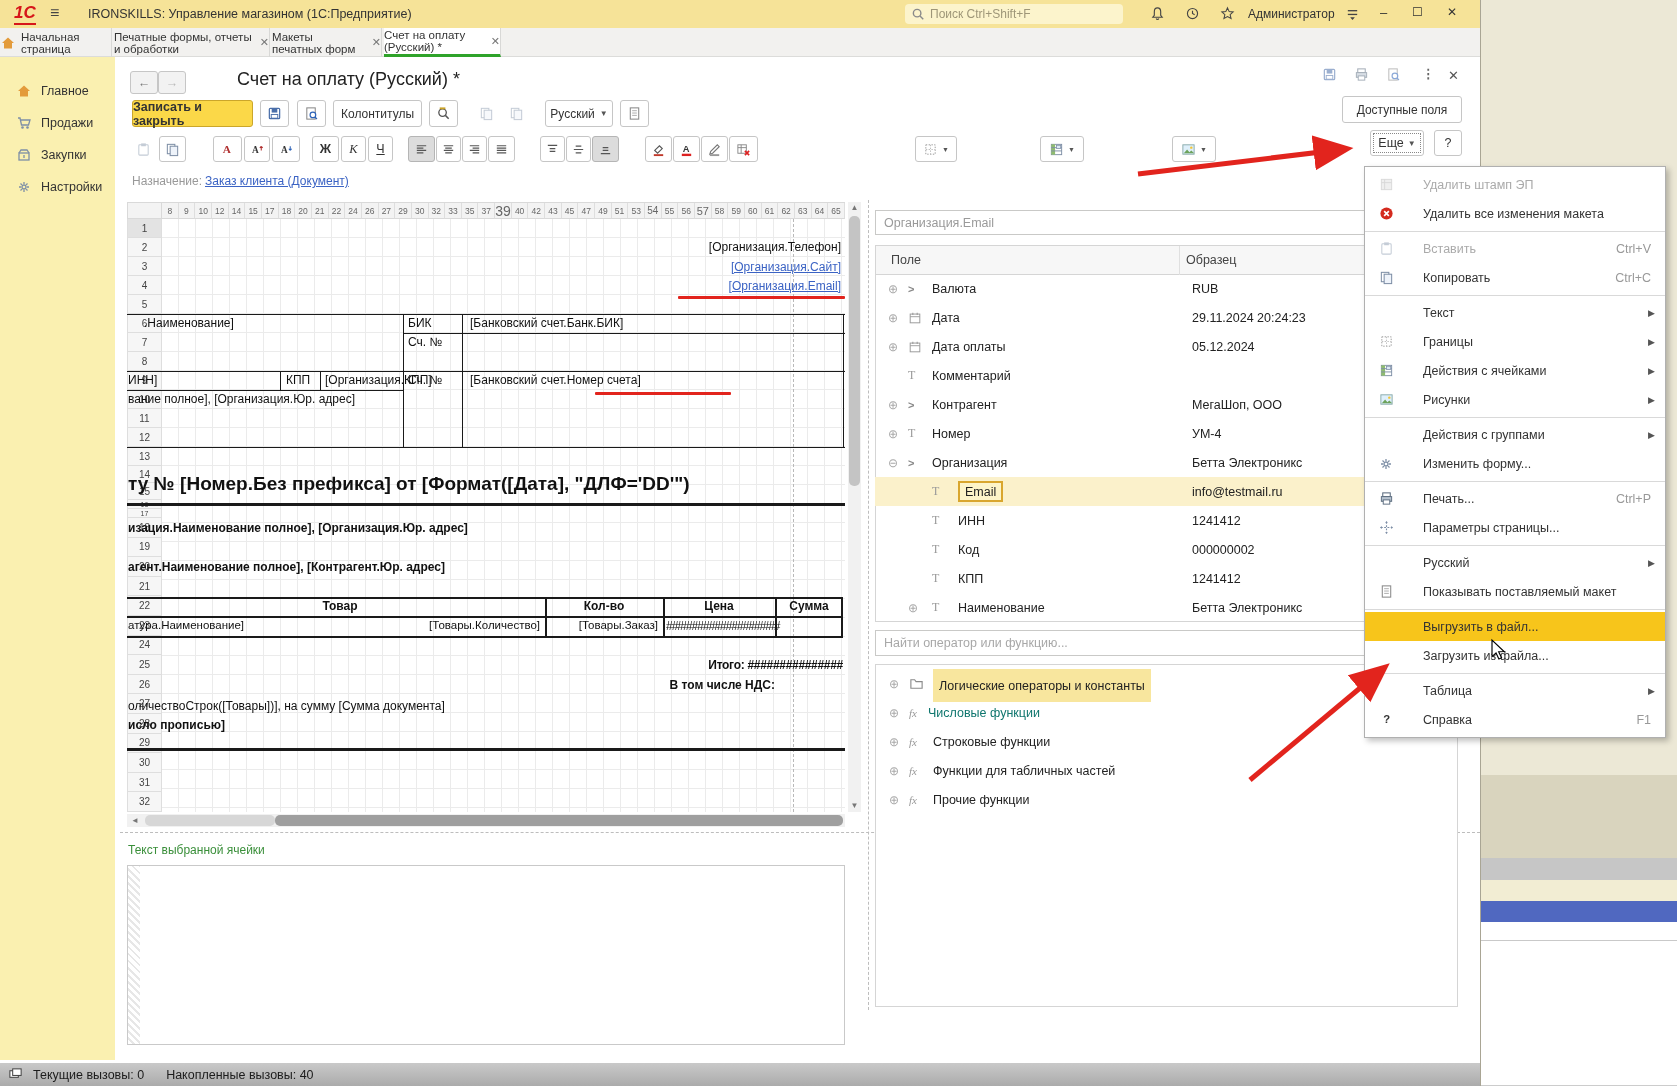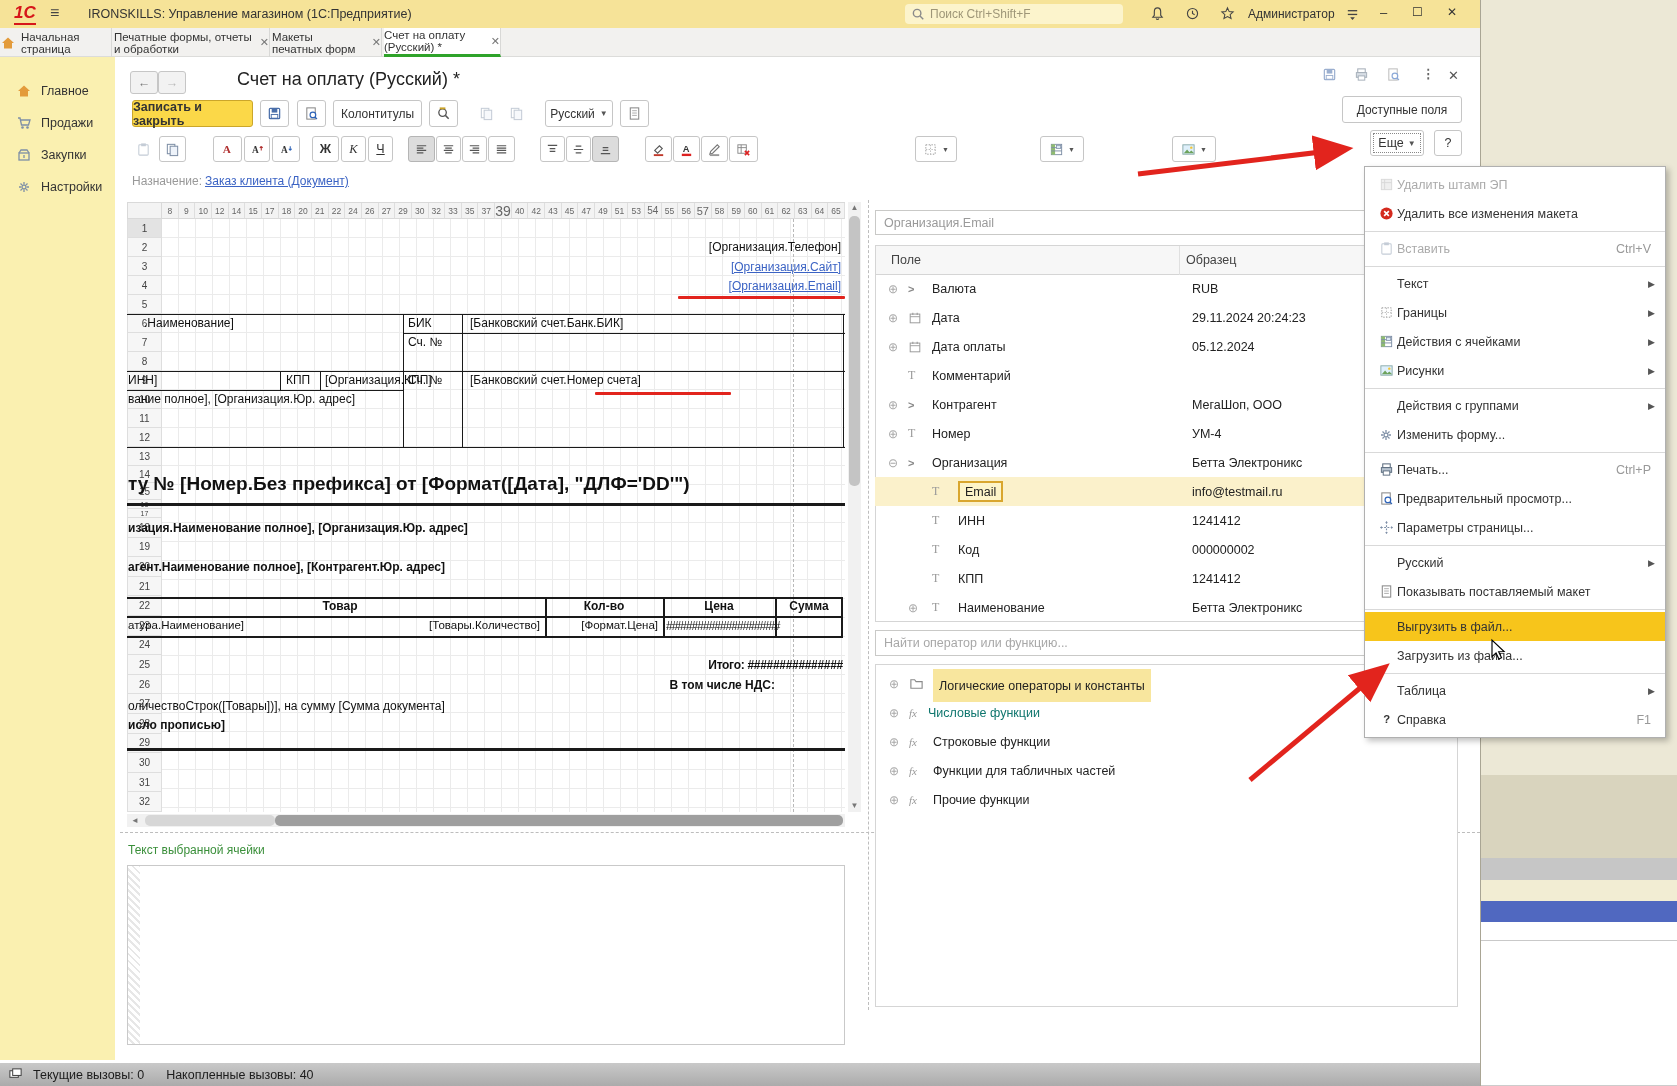--- a/index.html
+++ b/index.html
@@ -12,21 +12,21 @@
        background:#fff;border:1px solid #c6c6c6;border-radius:3px;box-sizing:border-box;cursor:default}
   .btn.gray{opacity:.45}
   .btn.pressed{background:#dcdcdc;border-color:#b5b5b5}
   .cell{position:absolute;white-space:nowrap;font-size:12px;color:#111}
   .cellb{font-weight:bold}
   .link{color:#3b63c4;text-decoration:underline}
   .menu{position:absolute;left:1364px;top:166px;width:302px;background:#fff;border:1px solid #b0b0b0;
         box-shadow:3px 3px 6px rgba(0,0,0,.25);z-index:50;padding:3px 0;box-sizing:border-box}
   .mi{height:29px;display:flex;align-items:center;white-space:nowrap}
   .mi .mic{width:22px;margin-left:10px;display:flex;justify-content:center}
-  .mi .mlab{margin-left:0;flex:1}
+  .mi .mlab{margin-left:26px;flex:1}
   .mi .msc{color:#999;margin-right:14px}
   .mi .mar{color:#555;font-size:9px;margin-right:10px}
   .mi.dis .mlab{color:#aaa}
   .mi.hl{background:#f7c51b}
   .msep{height:6px;display:flex;align-items:center}
   .msep div{height:1px;background:#d9d9d9;width:100%}
   .fieldrow{position:absolute;left:875px;width:583px;height:29px}
   .fr-i{position:absolute;top:0;height:29px;display:flex;align-items:center;color:#999}
   .tabx{color:#777;margin-left:7px;font-size:11px}
 </style>
@@ -444,21 +444,21 @@
 <div class="cell" style="left:128px;top:392px">вание полное], [Организация.Юр. адрес]</div>
 <div class="cell cellb" style="left:128px;top:473px;font-size:19px;width:715px;overflow:hidden">ту № [Номер.Без префикса] от [Формат([Дата], "ДЛФ='DD'")</div>
 <div class="cell cellb" style="left:128px;top:521px">изация.Наименование полное], [Организация.Юр. адрес]</div>
 <div class="cell cellb" style="left:128px;top:560px">агент.Наименование полное], [Контрагент.Юр. адрес]</div>
 <div class="cell cellb" style="left:240px;top:599px;width:200px;text-align:center">Товар</div>
 <div class="cell cellb" style="left:545px;top:599px;width:118px;text-align:center">Кол-во</div>
 <div class="cell cellb" style="left:663px;top:599px;width:112px;text-align:center">Цена</div>
 <div class="cell cellb" style="left:775px;top:599px;width:68px;text-align:center">Сумма</div>
 <div class="cell" style="left:128px;top:619px;font-size:11.5px">атура.Наименование]</div>
 <div class="cell" style="right:1137px;top:619px;font-size:11.5px">[Товары.Количество]</div>
-<div class="cell" style="right:1019px;top:619px;font-size:11.5px">[Формат.Цена]</div>
+<div class="cell" style="right:1019px;top:619px;font-size:11.5px">[Товары.Заказ]</div>
 <div class="cell" style="left:666px;top:619px;width:175px;overflow:hidden;letter-spacing:-1px">####################</div>
 <div class="cell cellb" style="right:834px;top:658px;letter-spacing:-0.3px">Итого: ###############</div>
 <div class="cell cellb" style="right:902px;top:678px">В том числе НДС:</div>
 <div class="cell" style="left:128px;top:699px">оличествоСтрок([Товары])], на сумму [Сумма документа]</div>
 <div class="cell cellb" style="left:128px;top:718px">исло прописью]</div>
 
 <div class="bl" style="left:127px;top:314px;width:718px;height:1px"></div>
 <div class="bl" style="left:127px;top:447px;width:718px;height:1px"></div>
 <div class="bl" style="left:403px;top:314px;width:1px;height:134px"></div>
 <div class="bl" style="left:462px;top:314px;width:1px;height:134px"></div>
@@ -688,20 +688,30 @@
     <div class="mi dis">
       <span class="mic" style="opacity:.45">
         <svg viewBox="0 0 16 16" width="15" height="15" style="display:inline-block;vertical-align:middle">
           <rect x="3" y="3" width="10" height="11" rx="1" fill="#fff" stroke="#7e8fa6" stroke-width="1.1"></rect>
           <rect x="5.5" y="1.5" width="5" height="3" fill="#7e8fa6"></rect>
         </svg>
       </span>
       <span class="mlab">Вставить</span>
       <span class="msc">Ctrl+V</span>
     </div>
+    <div class="mi">
+      <span class="mic">
+        <svg viewBox="0 0 16 16" width="15" height="15" style="display:inline-block;vertical-align:middle">
+          <rect x="2.5" y="2.5" width="8" height="10" fill="#fff" stroke="#7e8fa6" stroke-width="1.1"></rect>
+          <rect x="5.5" y="4.5" width="8" height="10" fill="#eef3fa" stroke="#7e8fa6" stroke-width="1.1"></rect>
+        </svg>
+      </span>
+      <span class="mlab">Копировать</span>
+      <span class="msc">Ctrl+C</span>
+    </div>
     <div class="msep">
       <div></div>
     </div>
     <div class="mi">
       <span class="mic"></span>
       <span class="mlab">Текст</span>
       <span class="mar">▶</span>
     </div>
     <div class="mi">
       <span class="mic">
@@ -761,30 +771,20 @@
     <div class="mi">
       <span class="mic">
         <svg viewBox="0 0 16 16" width="15" height="15" style="display:inline-block;vertical-align:middle">
           <rect x="4" y="2" width="8" height="4" fill="none" stroke="#5a6b7e" stroke-width="1.1"></rect>
           <rect x="2.5" y="6" width="11" height="5" fill="#b9c4d0" stroke="#5a6b7e" stroke-width="1"></rect>
           <rect x="4.5" y="9.5" width="7" height="4.5" fill="#fff" stroke="#5a6b7e" stroke-width="1"></rect>
         </svg>
       </span>
       <span class="mlab">Печать...</span>
       <span class="msc">Ctrl+P</span>
-    </div>
-    <div class="mi">
-      <span class="mic">
-        <svg viewBox="0 0 16 16" width="15" height="15" style="display:inline-block;vertical-align:middle">
-          <rect x="3" y="2" width="9" height="12" fill="none" stroke="#888" stroke-width="1.1"></rect>
-          <circle cx="9.5" cy="9.5" r="3" fill="#fff" stroke="#2e63b8" stroke-width="1.3"></circle>
-          <line x1="11.6" y1="11.6" x2="13.8" y2="13.8" stroke="#2e63b8" stroke-width="1.4"></line>
-        </svg>
-      </span>
-      <span class="mlab">Предварительный просмотр...</span>
     </div>
     <div class="mi">
       <span class="mic">
         <svg viewBox="0 0 16 16" width="15" height="15" style="display:inline-block;vertical-align:middle">
           <path d="M8 2v12M2 8h12" stroke="#7e8fa6" stroke-width="1.2" stroke-dasharray="2 1.5"></path>
           <path d="M8 1l1.5 2h-3ZM8 15l1.5-2h-3ZM1 8l2-1.5v3ZM15 8l-2-1.5v3Z" fill="#7e8fa6"></path>
         </svg>
       </span>
       <span class="mlab">Параметры страницы...</span>
     </div>

